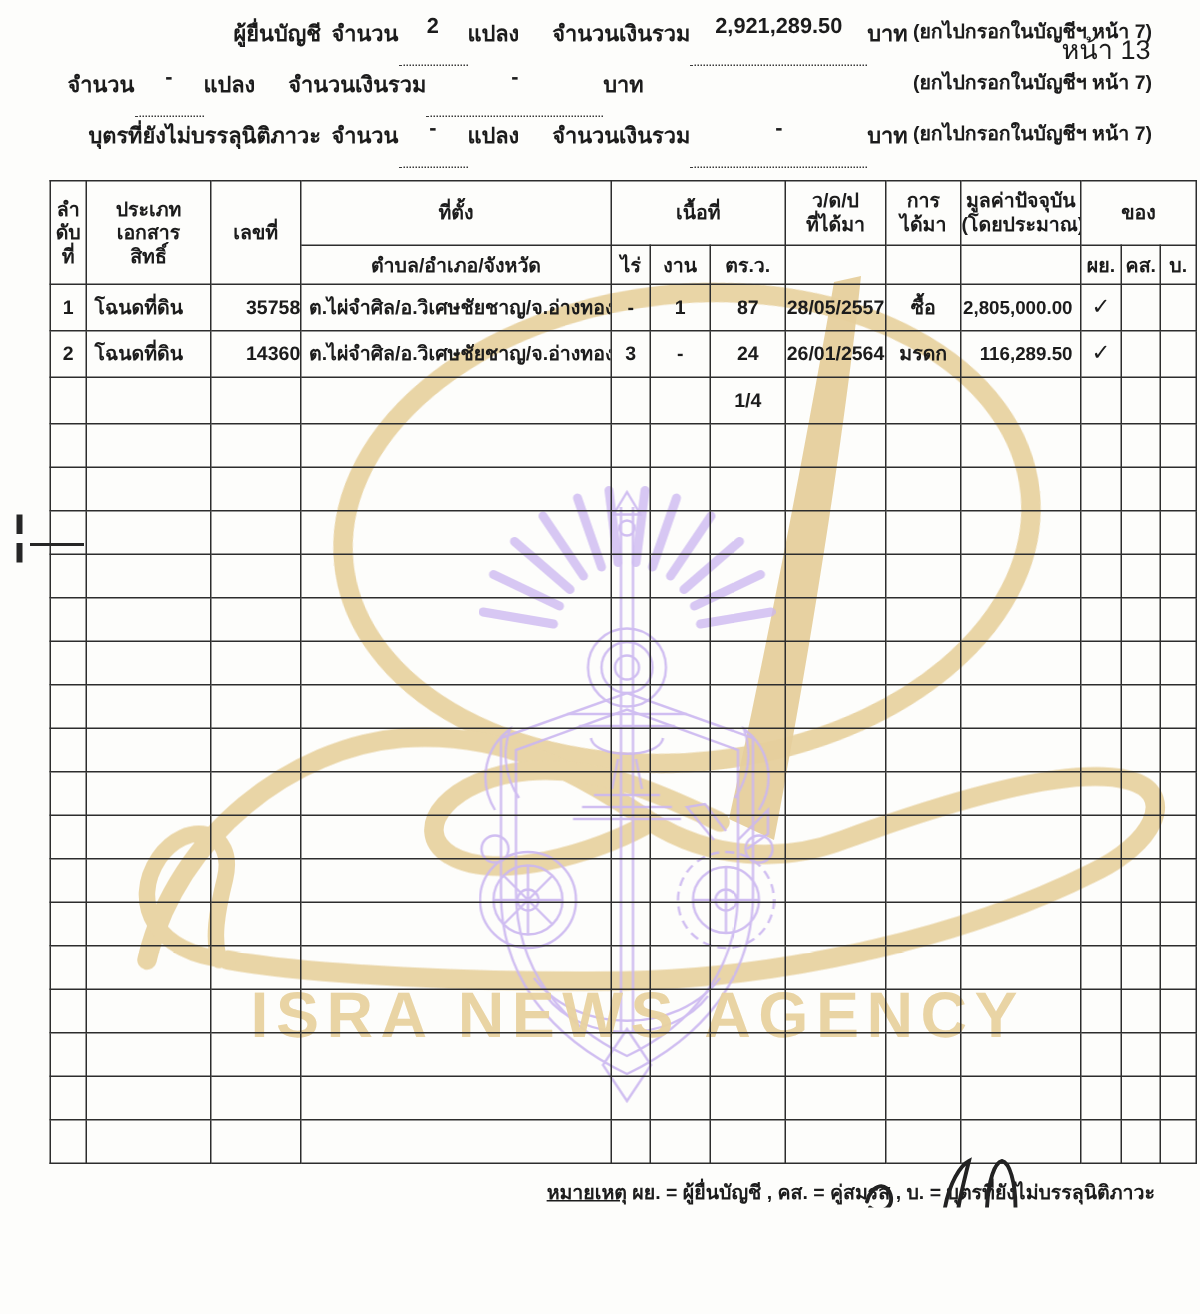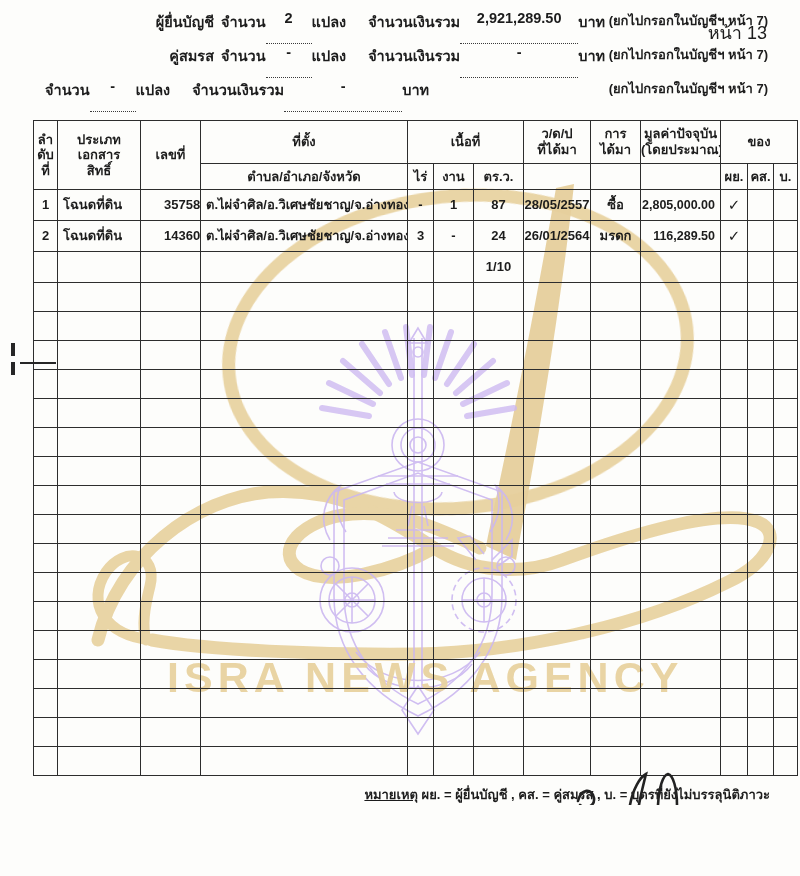--- a/index.html
+++ b/index.html
@@ -145,30 +145,30 @@
         <span class="s-owner">ผู้ยื่นบัญชี</span>
         <span class="s-count-label">จำนวน</span>
         <span class="s-dotted s-count">2</span>
         <span class="s-unit">แปลง</span>
         <span class="s-total-label">จำนวนเงินรวม</span>
         <span class="s-dotted s-total">2,921,289.50</span>
         <span>บาท</span>
         <span class="s-note">(ยกไปกรอกในบัญชีฯ หน้า 7)</span>
       </div>
       <div class="s-line">
-        <span class="s-owner">คู่สมรส</span>
         <span class="s-count-label">จำนวน</span>
         <span class="s-dotted s-count">-</span>
         <span class="s-unit">แปลง</span>
         <span class="s-total-label">จำนวนเงินรวม</span>
         <span class="s-dotted s-total">-</span>
         <span>บาท</span>
         <span class="s-note">(ยกไปกรอกในบัญชีฯ หน้า 7)</span>
       </div>
       <div class="s-line">
+        <span class="s-owner">บุตรที่ยังไม่บรรลุนิติภาวะ</span>
         <span class="s-count-label">จำนวน</span>
         <span class="s-dotted s-count">-</span>
         <span class="s-unit">แปลง</span>
         <span class="s-total-label">จำนวนเงินรวม</span>
         <span class="s-dotted s-total">-</span>
         <span>บาท</span>
         <span class="s-note">(ยกไปกรอกในบัญชีฯ หน้า 7)</span>
       </div>
     </div>
 
@@ -261,21 +261,21 @@
             <td class="c-check"></td>
             <td class="c-check"></td>
           </tr>
           <tr class="filled">
             <td></td>
             <td class="c-left"></td>
             <td class="c-num"></td>
             <td class="c-left"></td>
             <td></td>
             <td></td>
-            <td>1/10</td>
+            <td>1/4</td>
             <td class="c-date"></td>
             <td></td>
             <td class="c-val"></td>
             <td class="c-check"></td>
             <td class="c-check"></td>
             <td class="c-check"></td>
           </tr>
           <tr>
             <td></td>
             <td></td>

